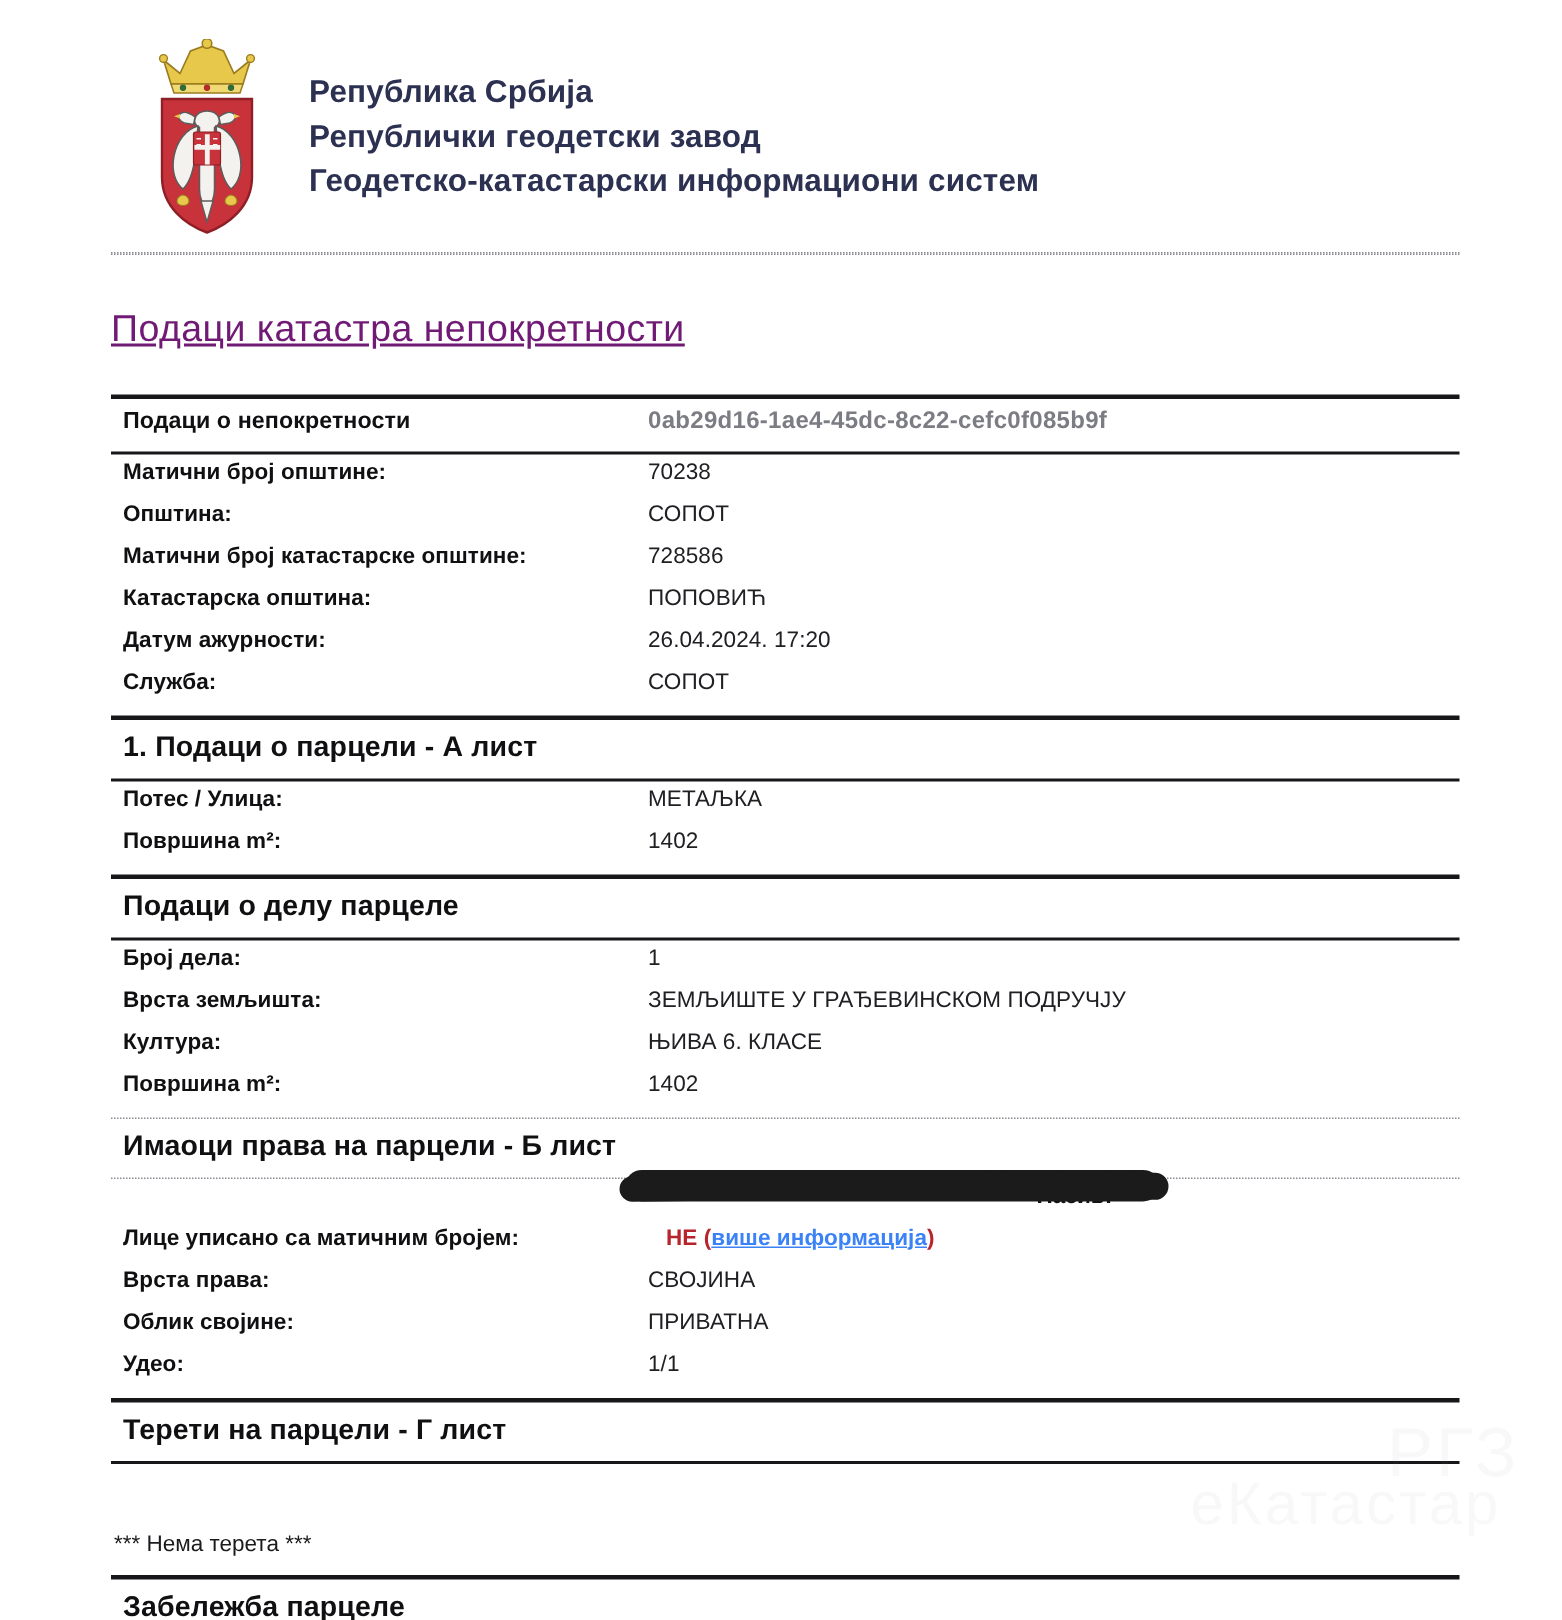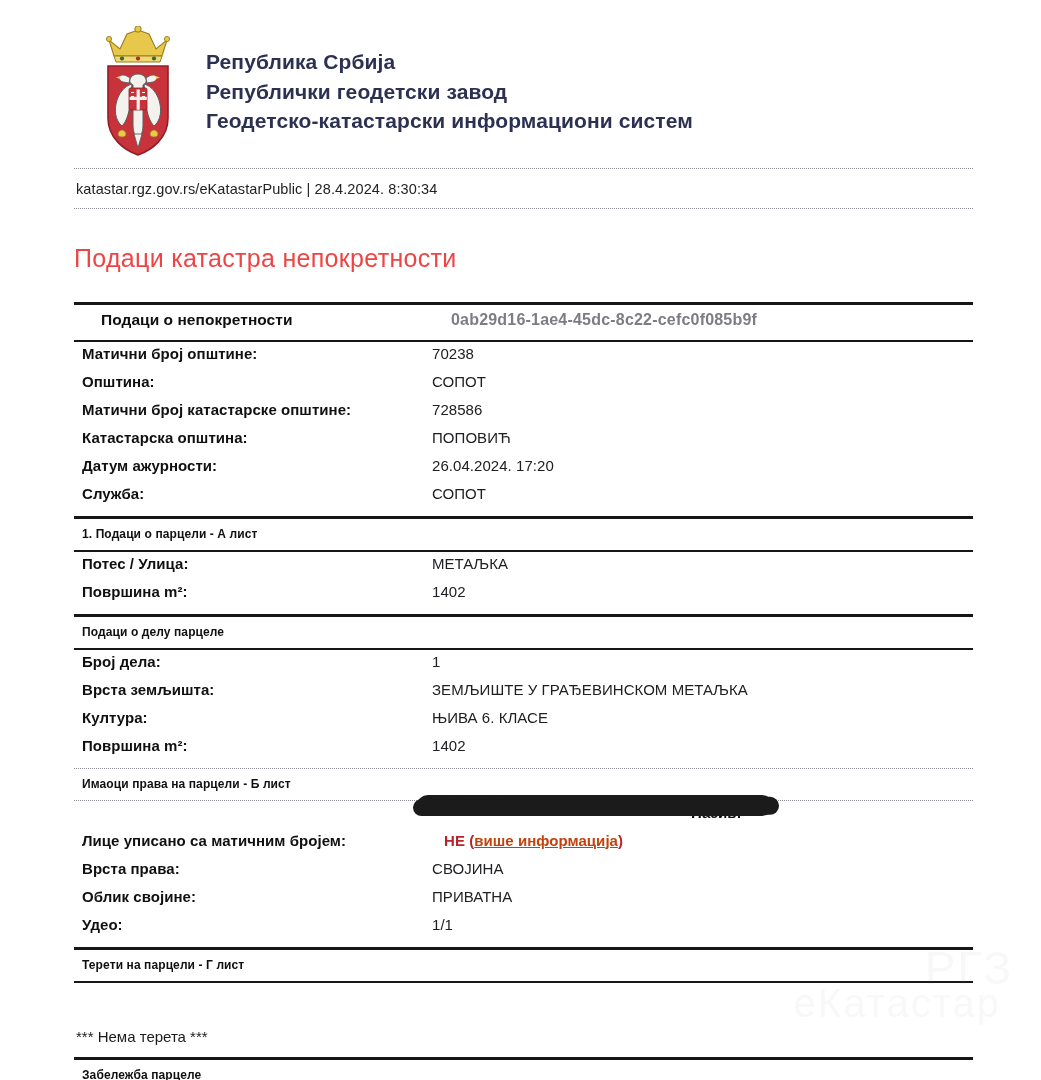--- a/index.html
+++ b/index.html
@@ -95,31 +95,32 @@
     padding: 12px 0 11px 76px;
     font-size: 14.5px;
     color: #232326;
     letter-spacing: .1px;
   }
 
   
   .page-title {
     padding: 18px 0 12px 74px;
     font-size: 25px;
-    color: #ef4444;
+    color: #701a75;
     font-weight: 400;
     letter-spacing: .3px;
     position: relative;
     z-index: 1;
+    text-decoration: underline;
   }
 
   
   .section-head {
     padding: 8px 0 9px 82px;
-    font-size: 12px;
+    font-size: 19px;
     font-weight: bold;
     color: #101012;
     letter-spacing: .1px;
     position: relative;
     z-index: 1;
   }
 
   .rows {
     position: relative;
     z-index: 1;
@@ -141,21 +142,20 @@
   .row .value {
     font-size: 15px;
     color: #202024;
     letter-spacing: .05px;
     text-align: center;
   }
   .row.head-row { padding-top: 6px; padding-bottom: 7px; }
   .row.head-row .label {
     font-size: 15.5px;
     font-weight: bold;
-    margin-left: 19px;
   }
   .row.head-row .value {
     font-weight: bold;
     color: #7c7c84;
     font-size: 16px;
     letter-spacing: .2px;
   }
 
   .note-line {
     padding: 5px 0 6px 76px;
@@ -198,21 +198,21 @@
     height: 18px;
     background: #1b1b1c;
     border-radius: 9px;
     transform: rotate(0.5deg);
   }
 
   
   .val-no { color: #b8242c; font-weight: bold; margin-left: 12px; }
   .paren { color: #b8242c; font-weight: bold; }
   .link {
-    color: #c2410c;
+    color: #3b82f6;
     font-weight: bold;
     text-decoration: underline;
     cursor: pointer;
   }
 
   .sp-6 { height: 6px; }
 </style>
 </head>
 <body>
 
@@ -265,21 +265,20 @@
 
     <div class="org-lines">
       <div class="org-line">Република Србија</div>
       <div class="org-line">Републички геодетски завод</div>
       <div class="org-line">Геодетско-катастарски информациони систем</div>
     </div>
   </div>
 
   <hr class="rule-dotted">
 
-  <div class="url-strip">katastar.rgz.gov.rs/eKatastarPublic | 28.4.2024. 8:30:34</div>
 
   <hr class="rule-dotted">
 
   <h1 class="page-title">Подаци катастра непокретности</h1>
 
   <hr class="rule-thick">
   <div class="rows">
     <div class="row head-row">
       <div class="label">Подаци о непокретности</div>
       <div class="value">0ab29d16-1ae4-45dc-8c22-cefc0f085b9f</div>
@@ -332,21 +331,21 @@
   <hr class="rule-thick">
   <div class="section-head">Подаци о делу парцеле</div>
   <hr class="rule-med">
   <div class="rows">
     <div class="row">
       <div class="label">Број дела:</div>
       <div class="value">1</div>
     </div>
     <div class="row">
       <div class="label">Врста земљишта:</div>
-      <div class="value">ЗЕМЉИШТЕ У ГРАЂЕВИНСКОМ МЕТАЉКА</div>
+      <div class="value">ЗЕМЉИШТЕ У ГРАЂЕВИНСКОМ ПОДРУЧЈУ</div>
     </div>
     <div class="row">
       <div class="label">Култура:</div>
       <div class="value">ЊИВА 6. КЛАСЕ</div>
     </div>
     <div class="row">
       <div class="label">Површина m²:</div>
       <div class="value">1402</div>
     </div>
   </div>

